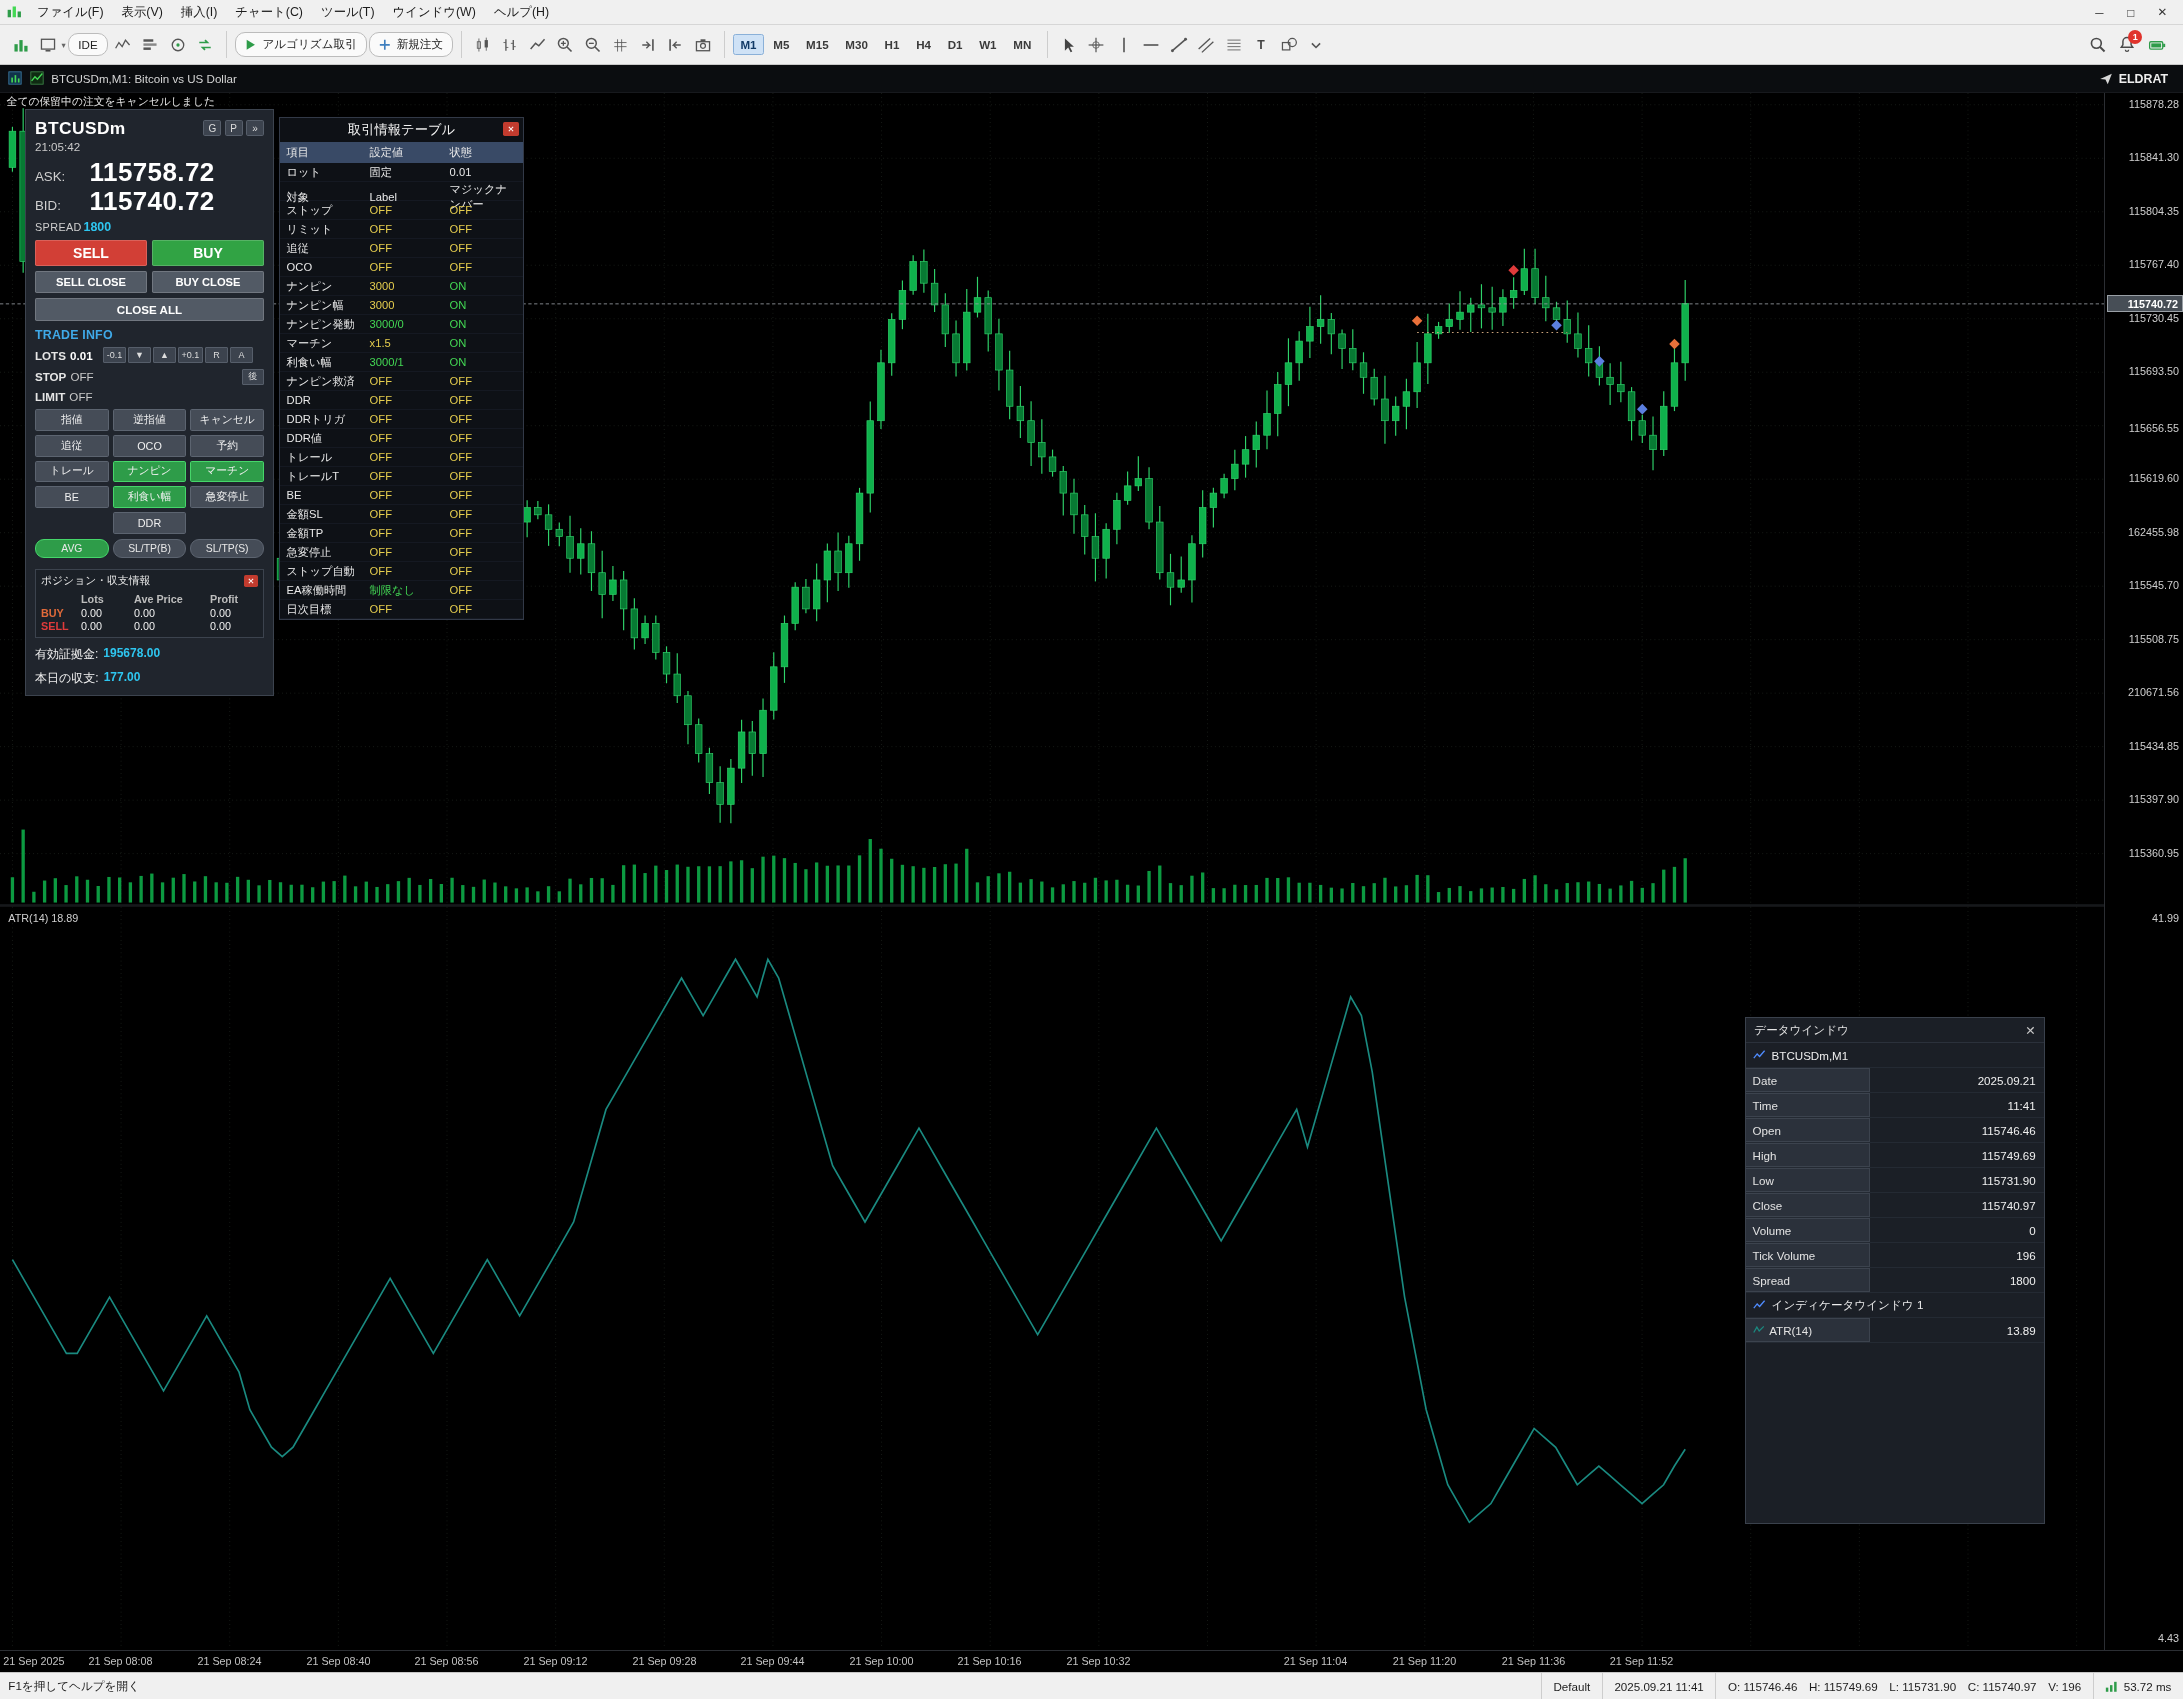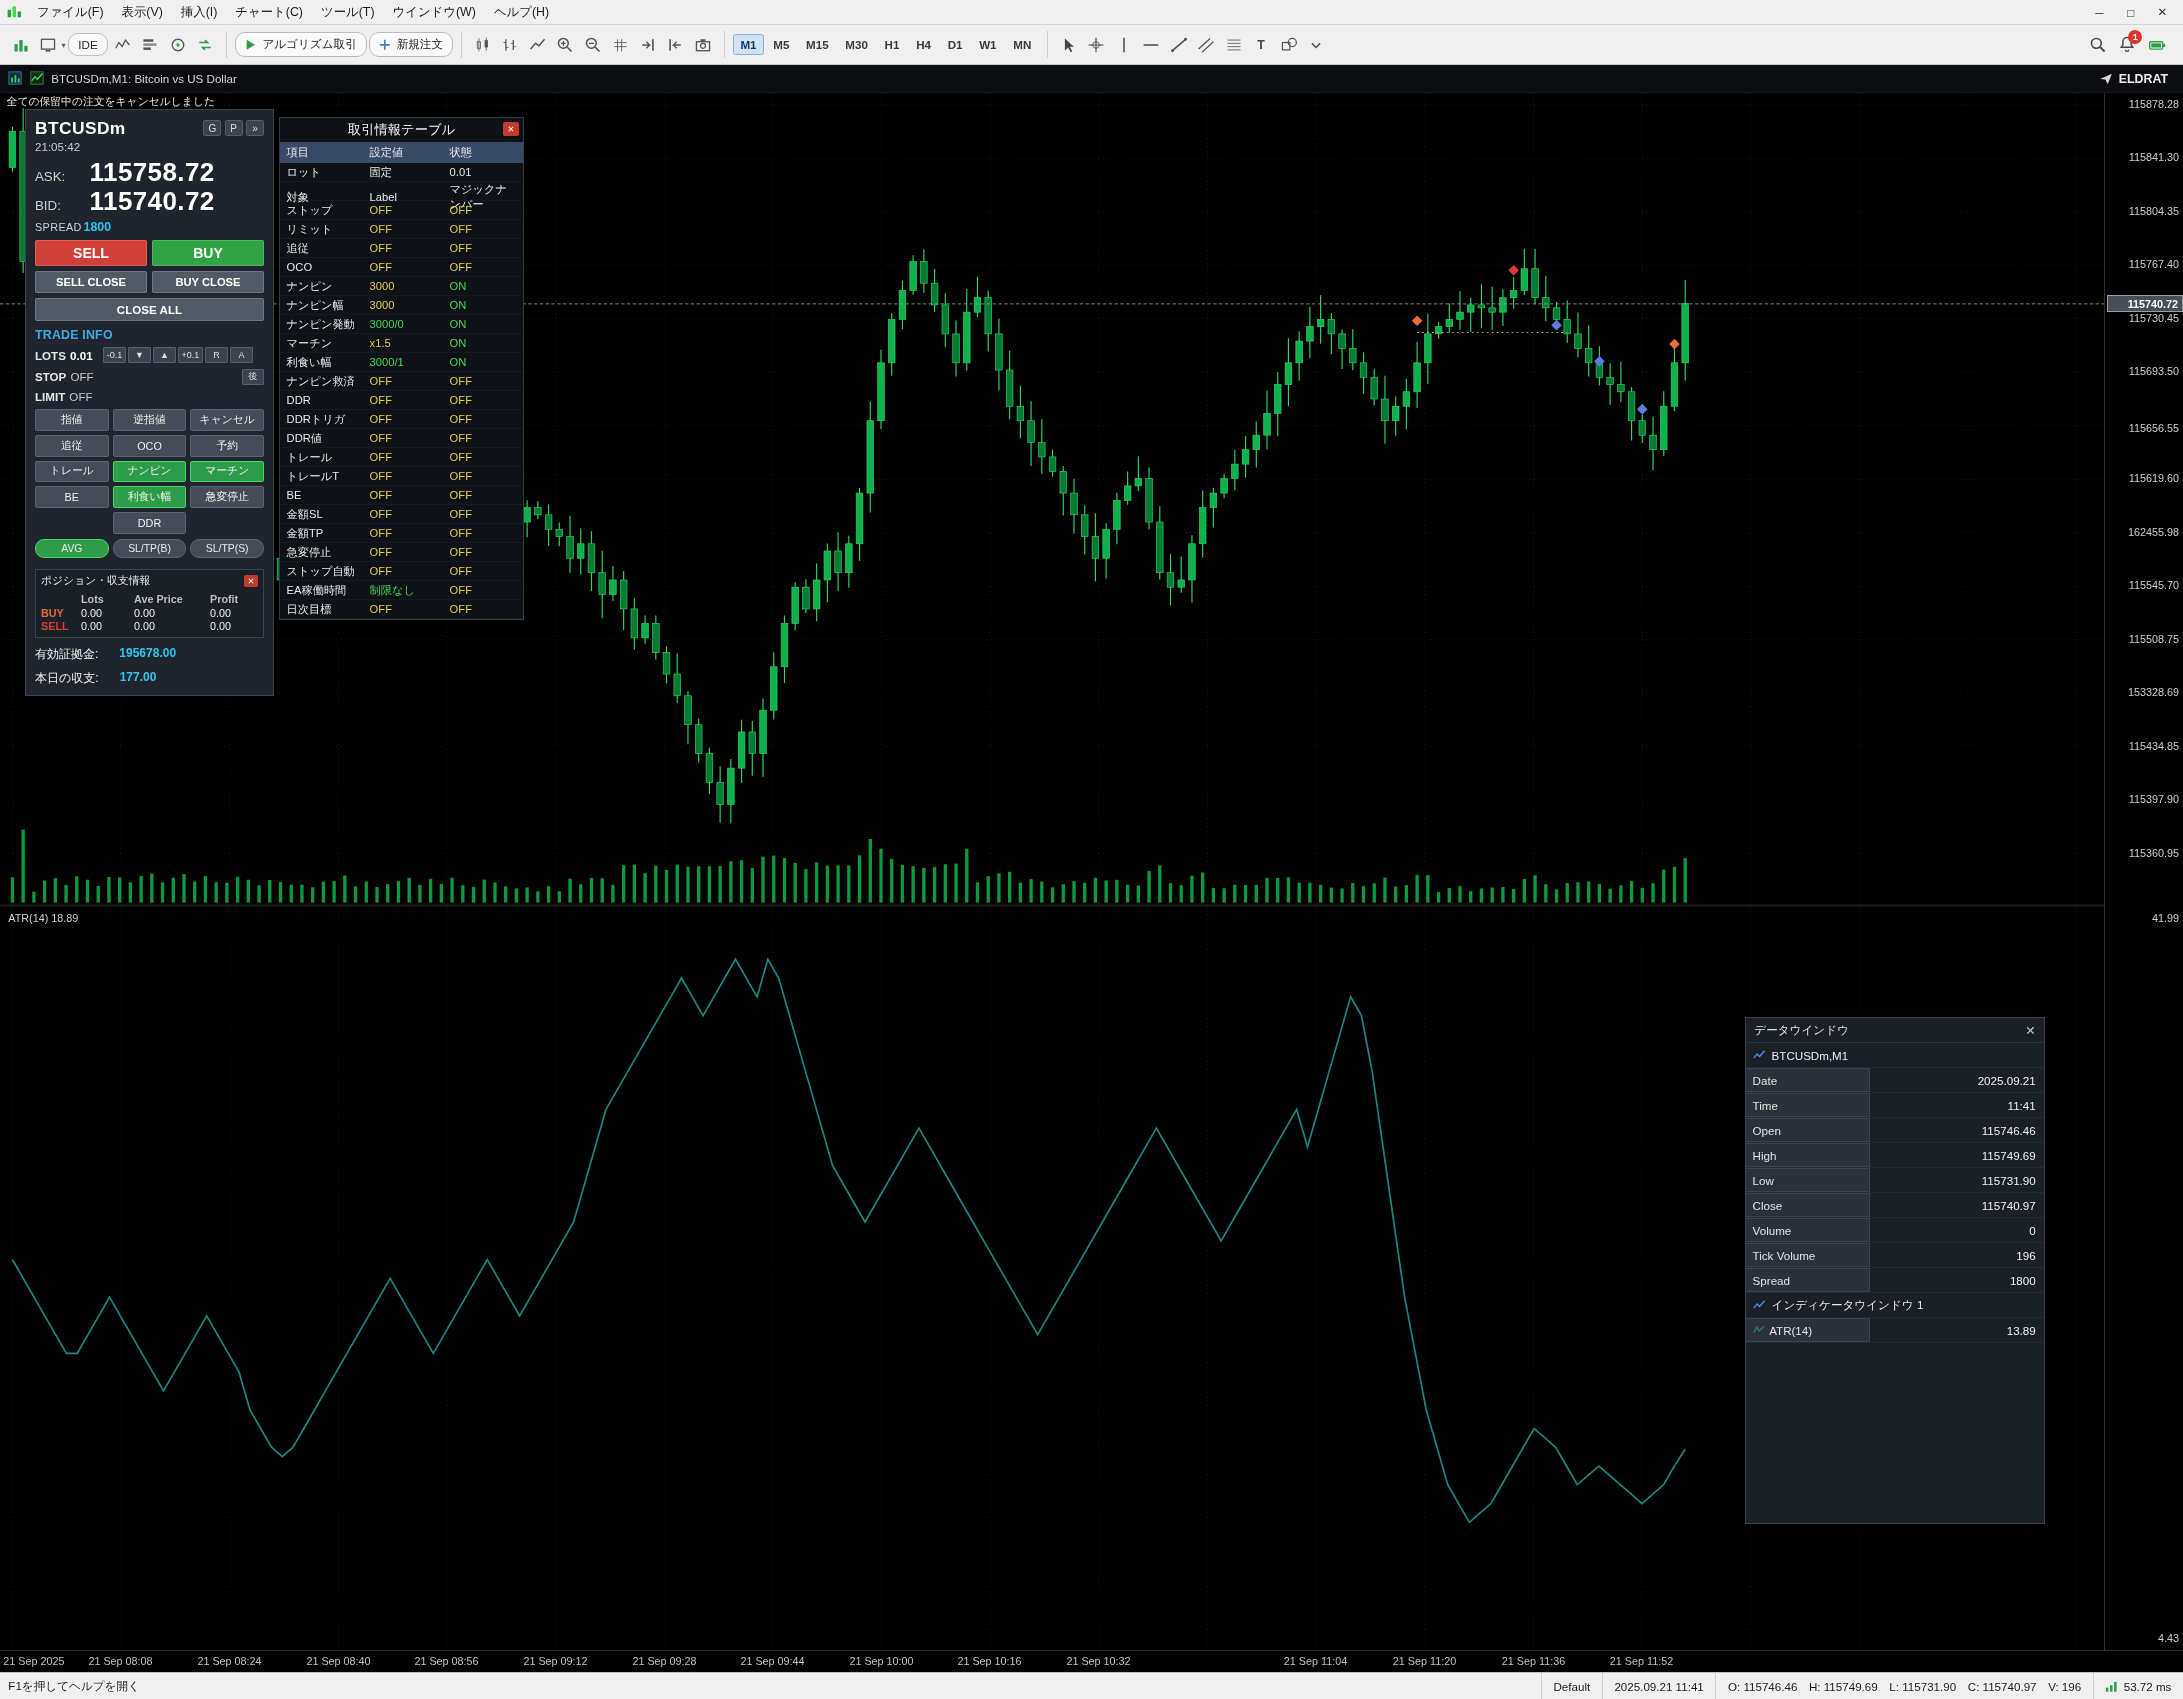--- a/index.html
+++ b/index.html
@@ -68,21 +68,21 @@
 .bbtn.active{background:#2e9c49;border-color:#46d66a}
 .pos-panel{margin-top:10.8px;border:0.8px solid #3c434e;background:#1b2027}
 .pos-title{display:flex;align-items:center;height:21px;padding:0 5px;font-size:10.8px;color:#e8e8e8}
 .close-x{margin-left:auto;width:14px;height:12.4px;background:#c23b2e;color:#fff;font-size:8.3px;display:flex;align-items:center;justify-content:center;border-radius:1.7px}
 .pos-grid{display:grid;grid-template-columns:40px 53px 76px 1fr;padding:1.7px 5px 5px;row-gap:1.7px;font-size:10.8px}
 .pos-h{color:#bdbdbd;font-weight:bold}
 .pos-side{font-weight:bold}
 .pos-side.buy{color:#e06a3a}
 .pos-side.sell{color:#e03b3b}
 .pos-v{color:#f0f0f0}
-.acct-row{display:flex;gap:21px;margin-top:7.5px;font-size:12px}
+.acct-row{display:flex;gap:5px;margin-top:7.5px;font-size:12px}
 .acct-label{color:#f0f0f0}
 .acct-value{color:#2ec6f0;font-weight:bold}
 
 .info-table{position:absolute;left:279px;top:117px;width:245px;background:#0e1116;border:0.8px solid #323947;z-index:10}
 .it-titlebar{height:24px;display:flex;align-items:center;justify-content:center;position:relative;color:#f2f2f2;font-size:13.3px}
 .it-close{position:absolute;right:4.1px;top:4.1px;width:15.8px;height:14px;background:#c23b2e;color:#fff;font-size:8.3px;display:flex;align-items:center;justify-content:center;border-radius:1.7px}
 .it-header{display:grid;grid-template-columns:83px 80px 1fr;background:#394a66;height:21px;align-items:center;padding:0 6.6px;font-size:11.2px;color:#e8e8e8}
 .it-row{display:grid;grid-template-columns:83px 80px 1fr;height:19px;align-items:center;padding:0 6.6px;font-size:11.2px;border-bottom:0.8px solid #151922}
 .it-item{color:#e8e8e8}
 .y{color:#e6ce4e}.g{color:#43d854}.w{color:#eaeaea}
@@ -914,21 +914,21 @@
     <span class="pa-label" style="top: 58px;">115841.30</span>
     <span class="pa-label" style="top: 112px;">115804.35</span>
     <span class="pa-label" style="top: 165px;">115767.40</span>
     <span class="pa-label" style="top: 219px;">115730.45</span>
     <span class="pa-label" style="top: 272px;">115693.50</span>
     <span class="pa-label" style="top: 329px;">115656.55</span>
     <span class="pa-label" style="top: 379px;">115619.60</span>
     <span class="pa-label" style="top: 433px;">162455.98</span>
     <span class="pa-label" style="top: 486px;">115545.70</span>
     <span class="pa-label" style="top: 540px;">115508.75</span>
-    <span class="pa-label" style="top: 593px;">153328.69</span>
+    <span class="pa-label" style="top: 593px;">210671.56</span>
     <span class="pa-label" style="top: 647px;">115434.85</span>
     <span class="pa-label" style="top: 700px;">115397.90</span>
     <span class="pa-label" style="top: 754px;">115360.95</span>
     <span class="price-tag" style="top: 202px;">115740.72</span>
     <span class="pa-label" style="top: 819px;">41.99</span>
     <span class="pa-label" style="top: 1539px;">4.43</span>
   </div>
 <div class="time-axis" id="time-axis">
     <span class="ta-label" style="left: 3.3px; text-align: left;">21 Sep 2025</span>
     <span class="ta-label" style="left: 75px;">21 Sep 08:08</span>

